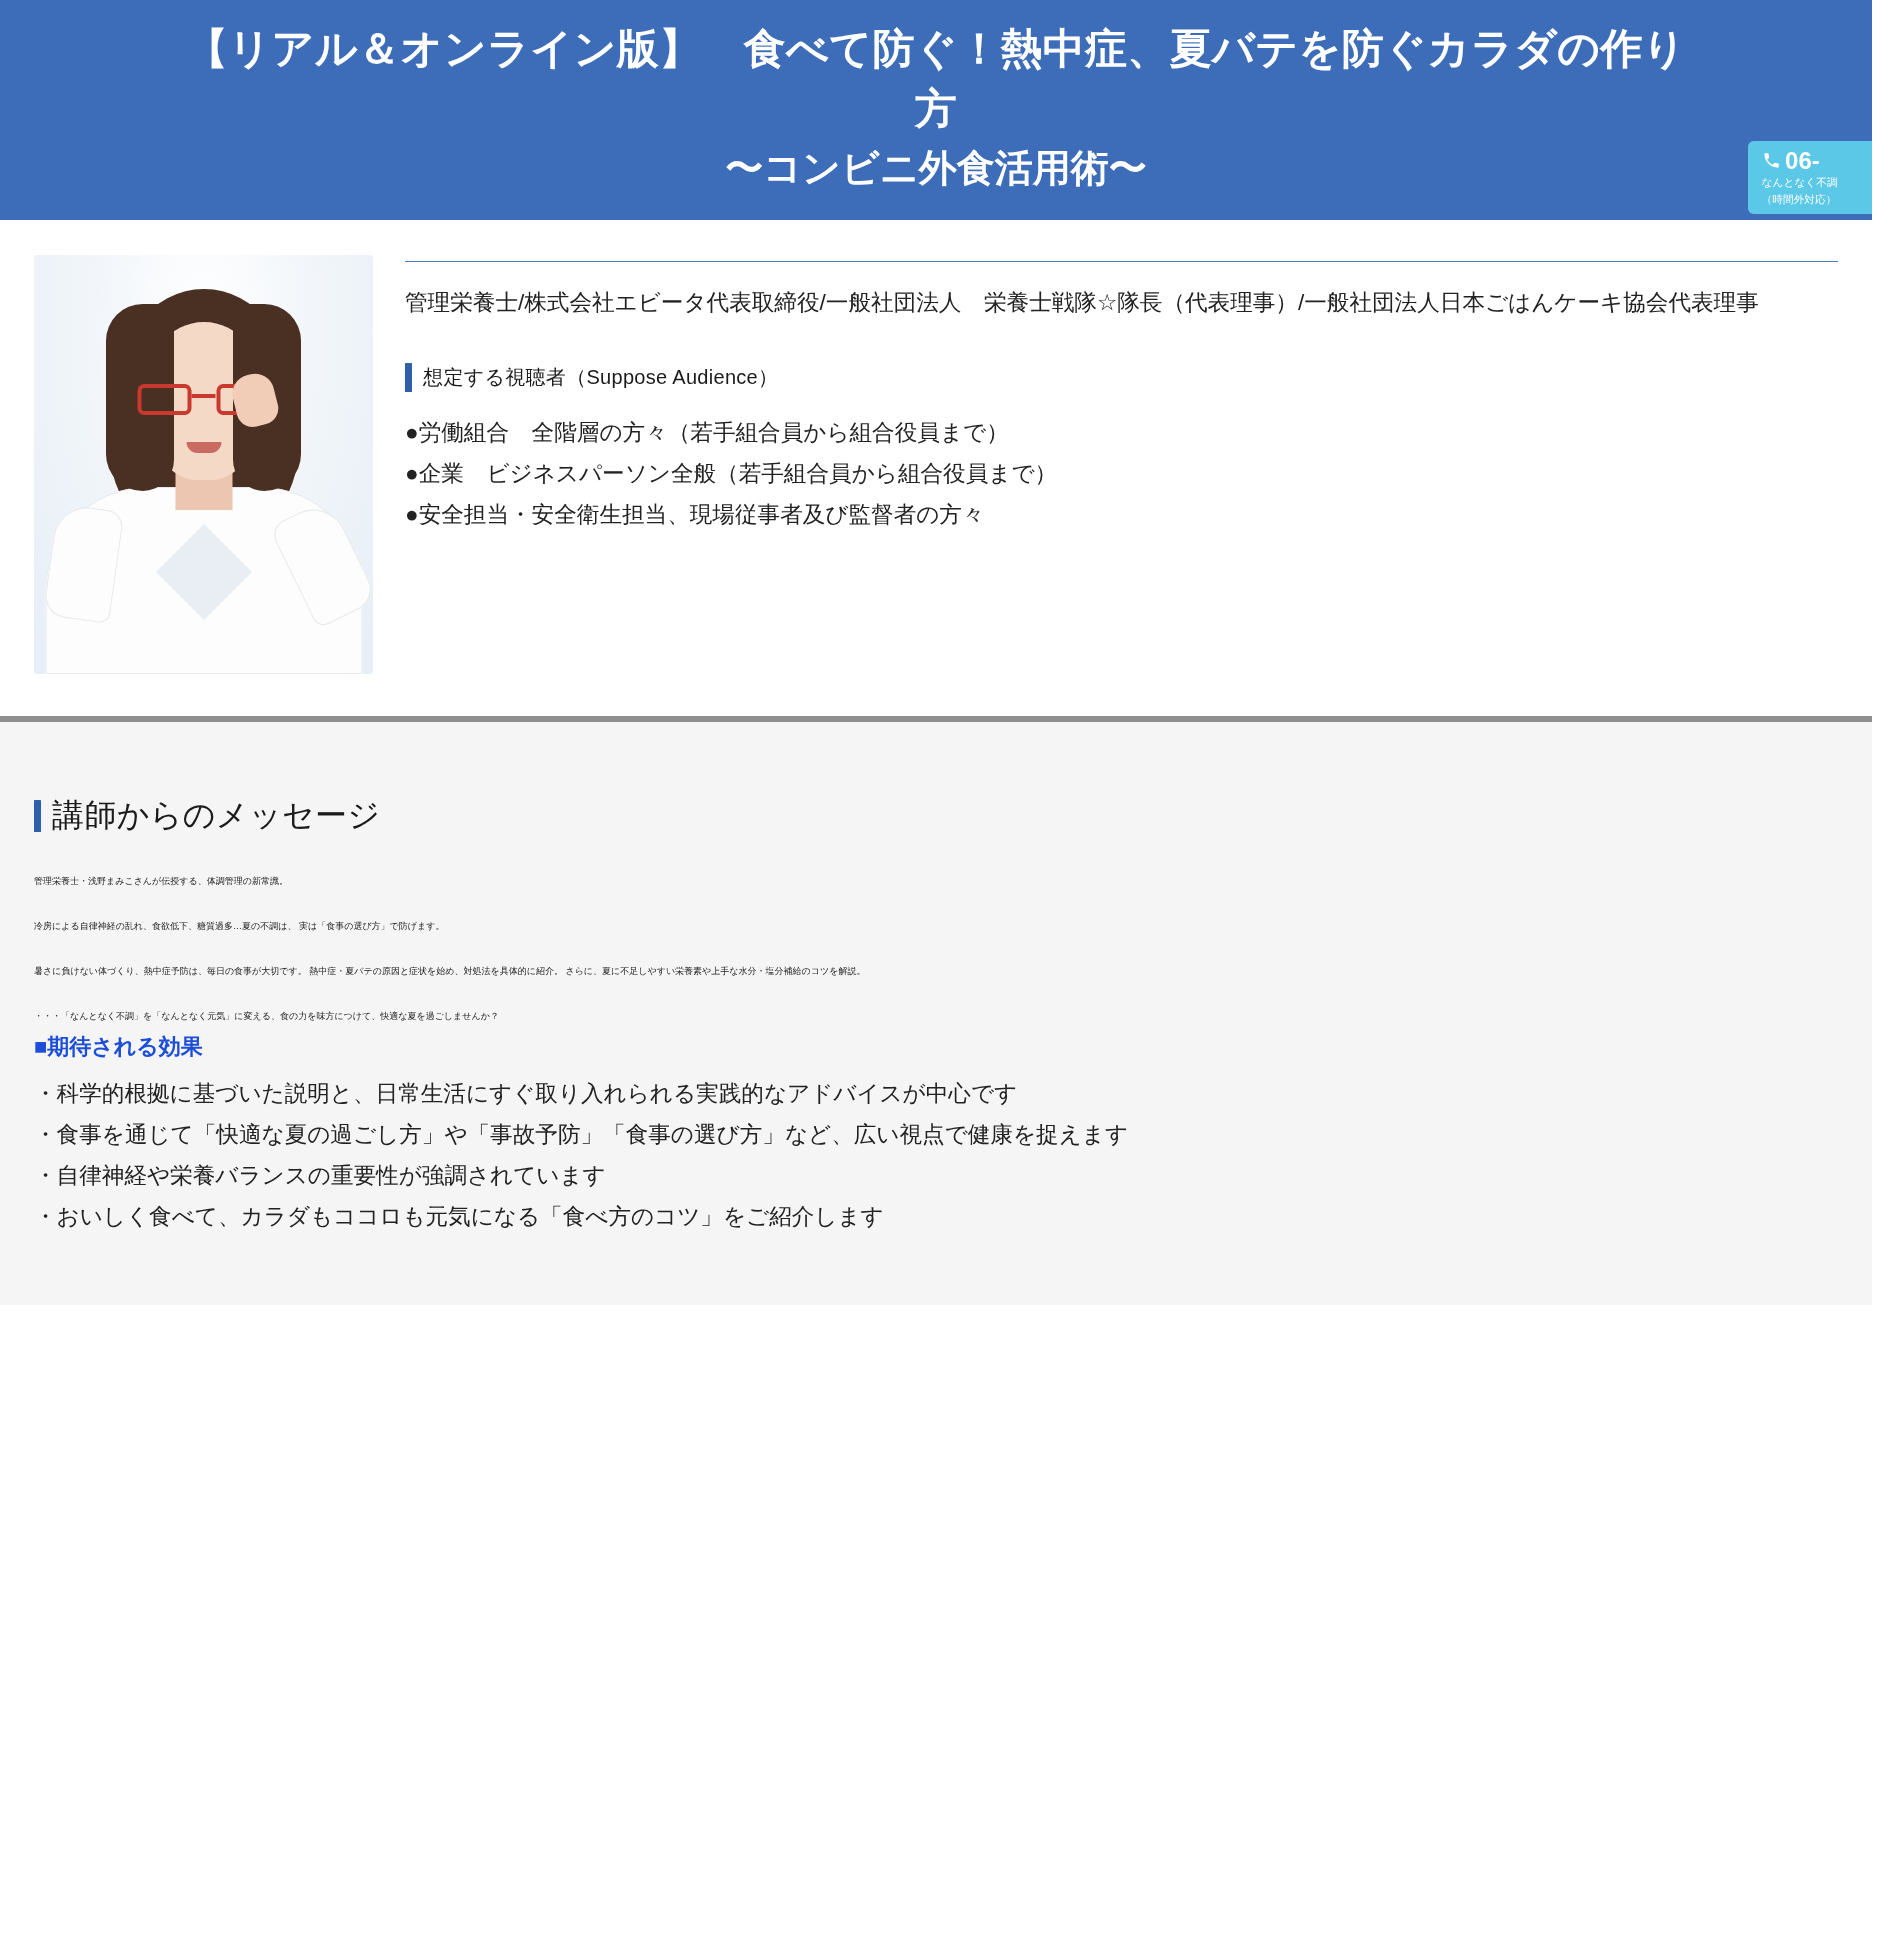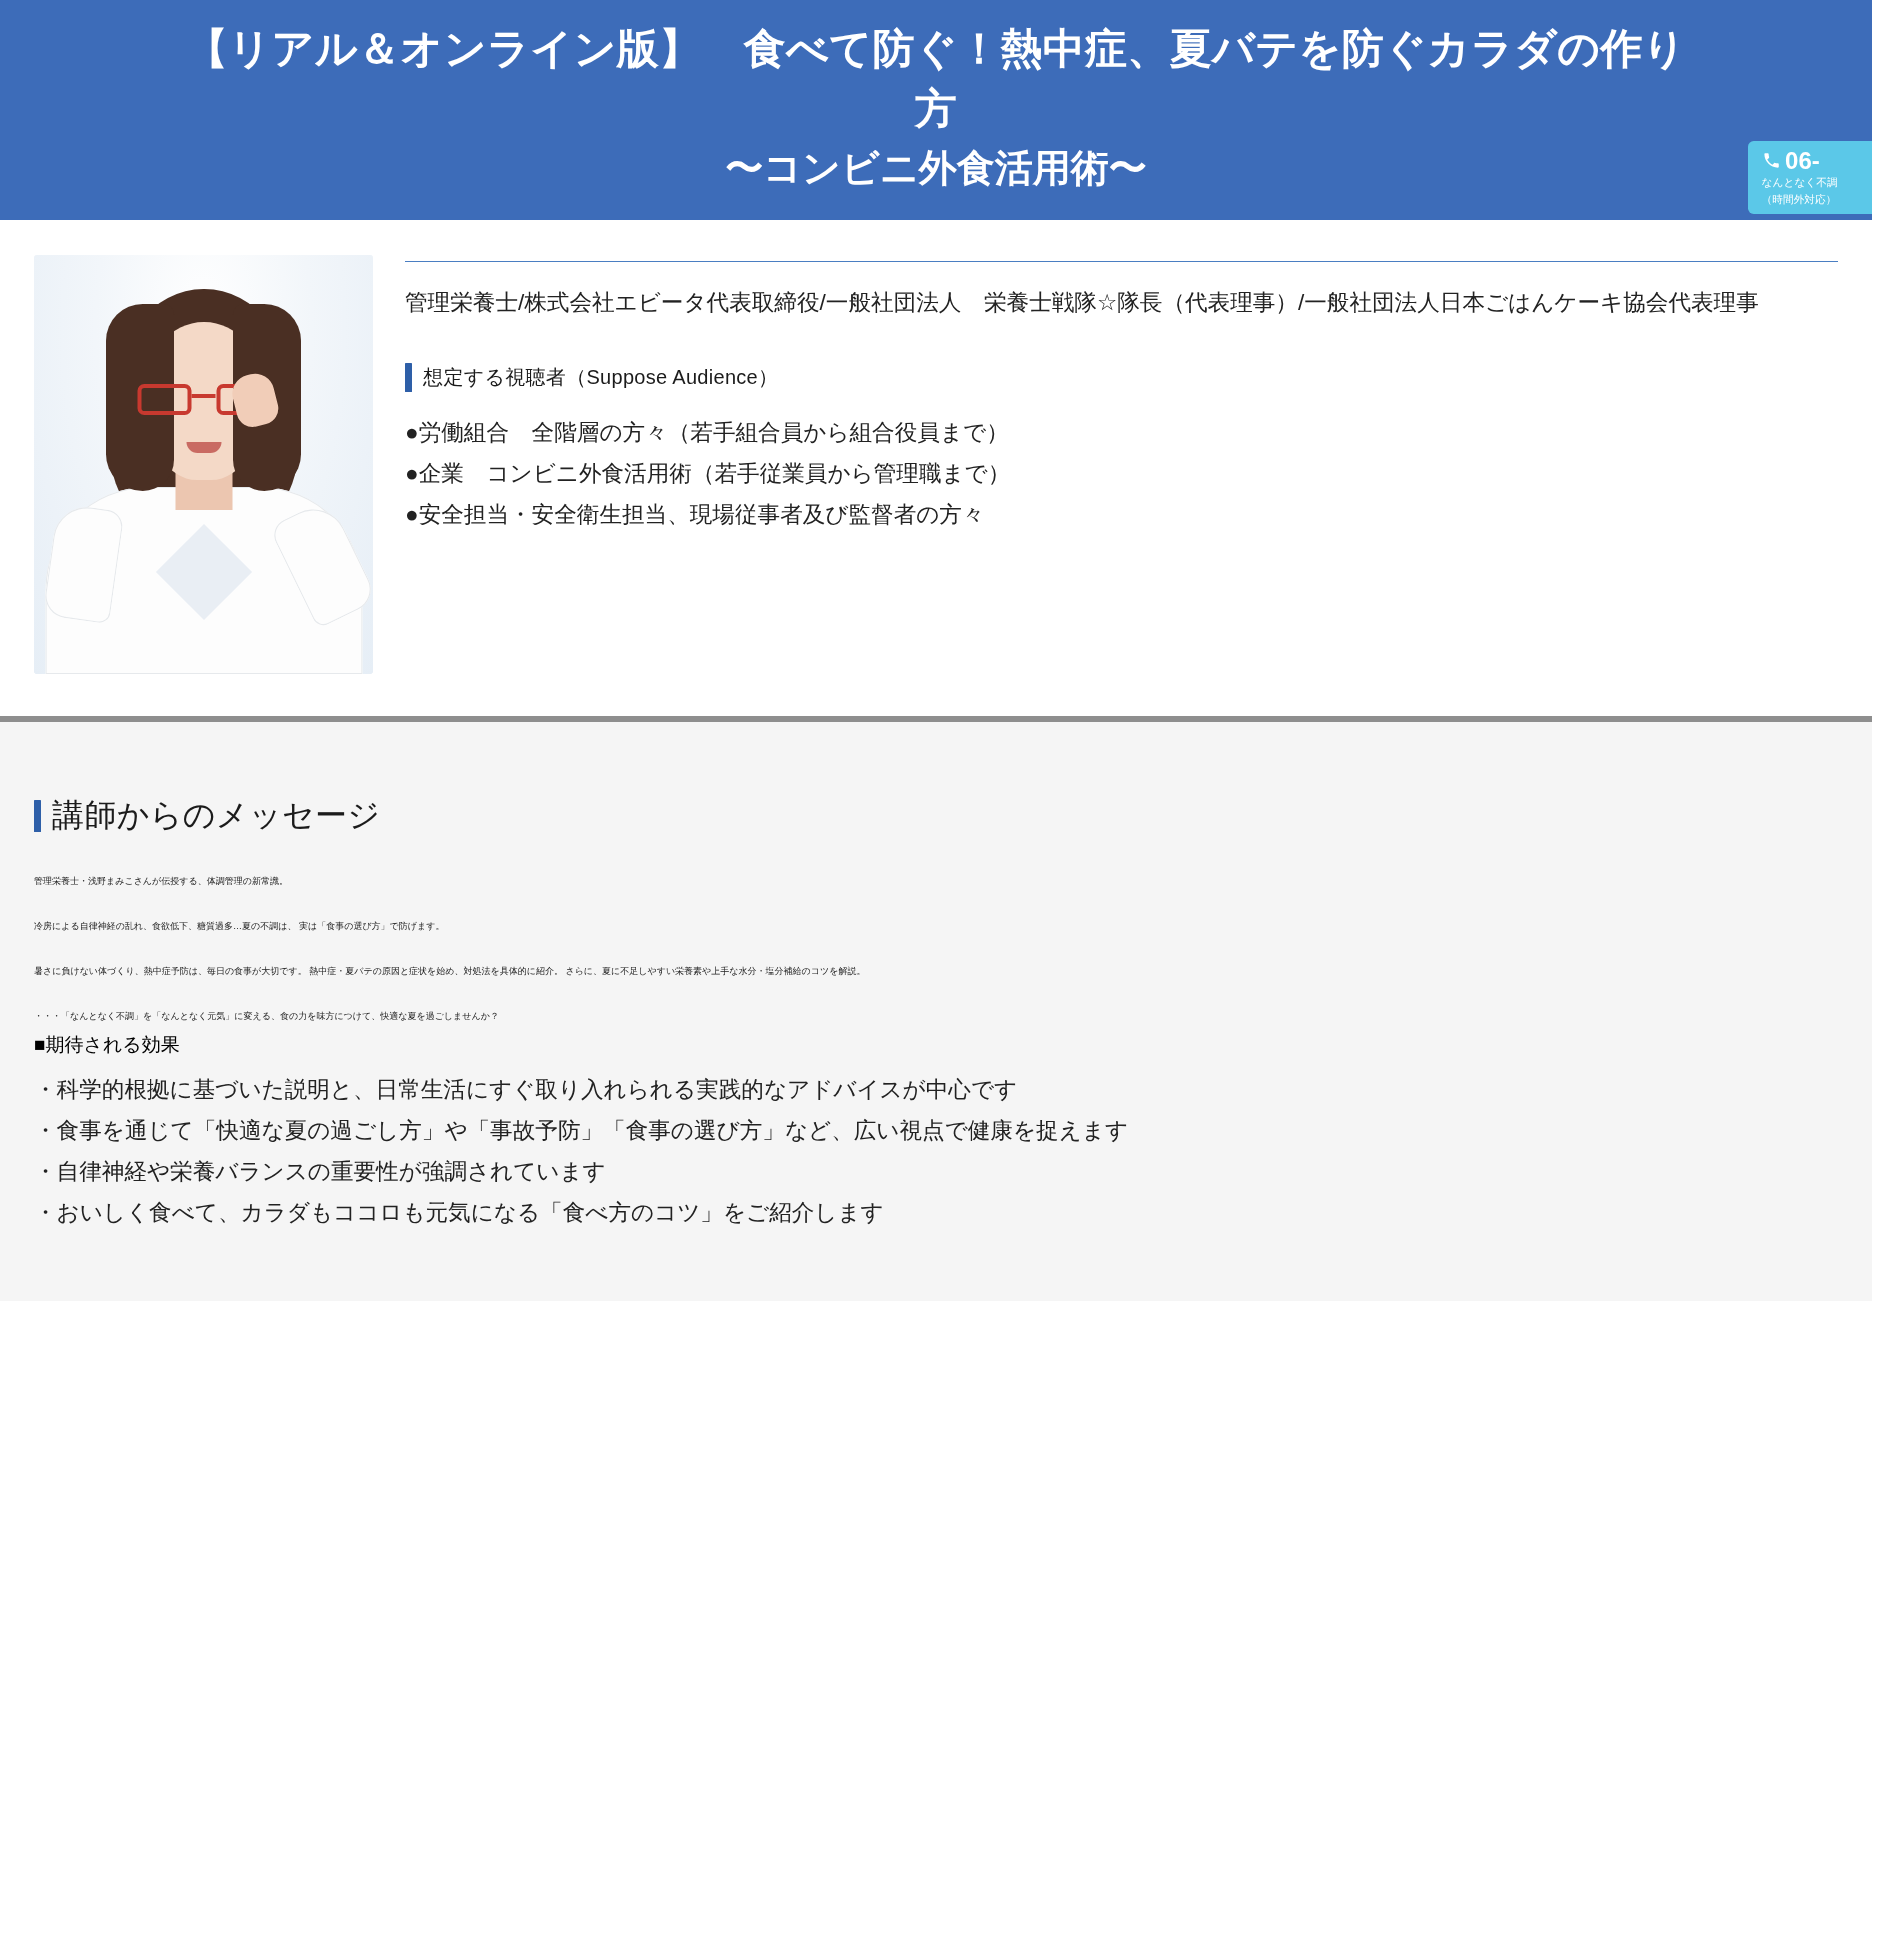--- a/index.html
+++ b/index.html
@@ -240,23 +240,23 @@
   .msg-head { margin-bottom: 37px; }
   .msg-head .sec-bar { height: 32px; }
   .msg-head .sec-title { font-size: 32px; }
   .msg-p {
     font-size: 22.6px;
     line-height: 1.78;
     color: #222;
     margin: 0 0 32px 0;
   }
   .effects-title {
-    font-size: 19px;
-    font-weight: 400;
-    color: #000000;
+    font-size: 22px;
+    font-weight: 700;
+    color: #1d4ed8;
     margin: 0 0 10.2px 0;
   }
   .effects-list { margin: 0; padding: 0; list-style: none; }
   .effects-list li {
     font-size: 22.6px;
     line-height: 1.82;
     color: #222;
   }
 </style>
 </head>
@@ -308,21 +308,21 @@
       <div class="prof-rule"></div>
       <p class="prof-credentials">管理栄養士/株式会社エビータ代表取締役/一般社団法人　栄養士戦隊☆隊長（代表理事）/一般社団法人日本ごはんケーキ協会代表理事</p>
 
       <div class="sec-head">
         <span class="sec-bar"></span>
         <span class="sec-title">想定する視聴者（Suppose Audience）</span>
       </div>
 
       <ul class="bullet-list">
         <li>●労働組合　全階層の方々（若手組合員から組合役員まで）</li>
-        <li>●企業　コンビニ外食活用術（若手従業員から管理職まで）</li>
+        <li>●企業　ビジネスパーソン全般（若手組合員から組合役員まで）</li>
         <li>●安全担当・安全衛生担当、現場従事者及び監督者の方々</li>
       </ul>
     </div>
   </section>
 
   <div class="thick-divider"></div>
 
   <section class="message">
     <div class="sec-head msg-head">
       <span class="sec-bar"></span>

